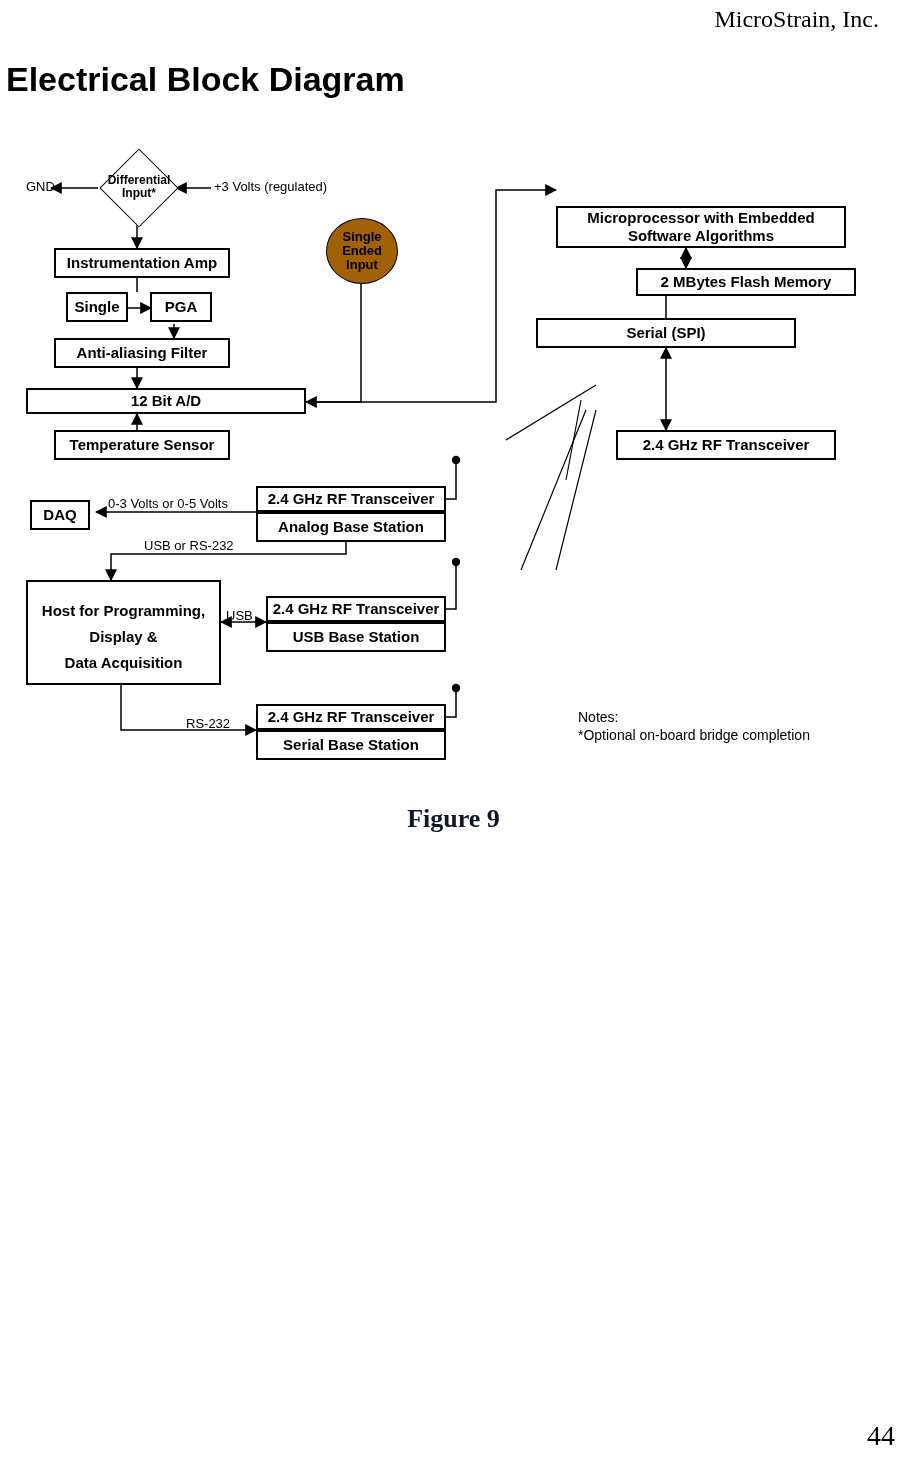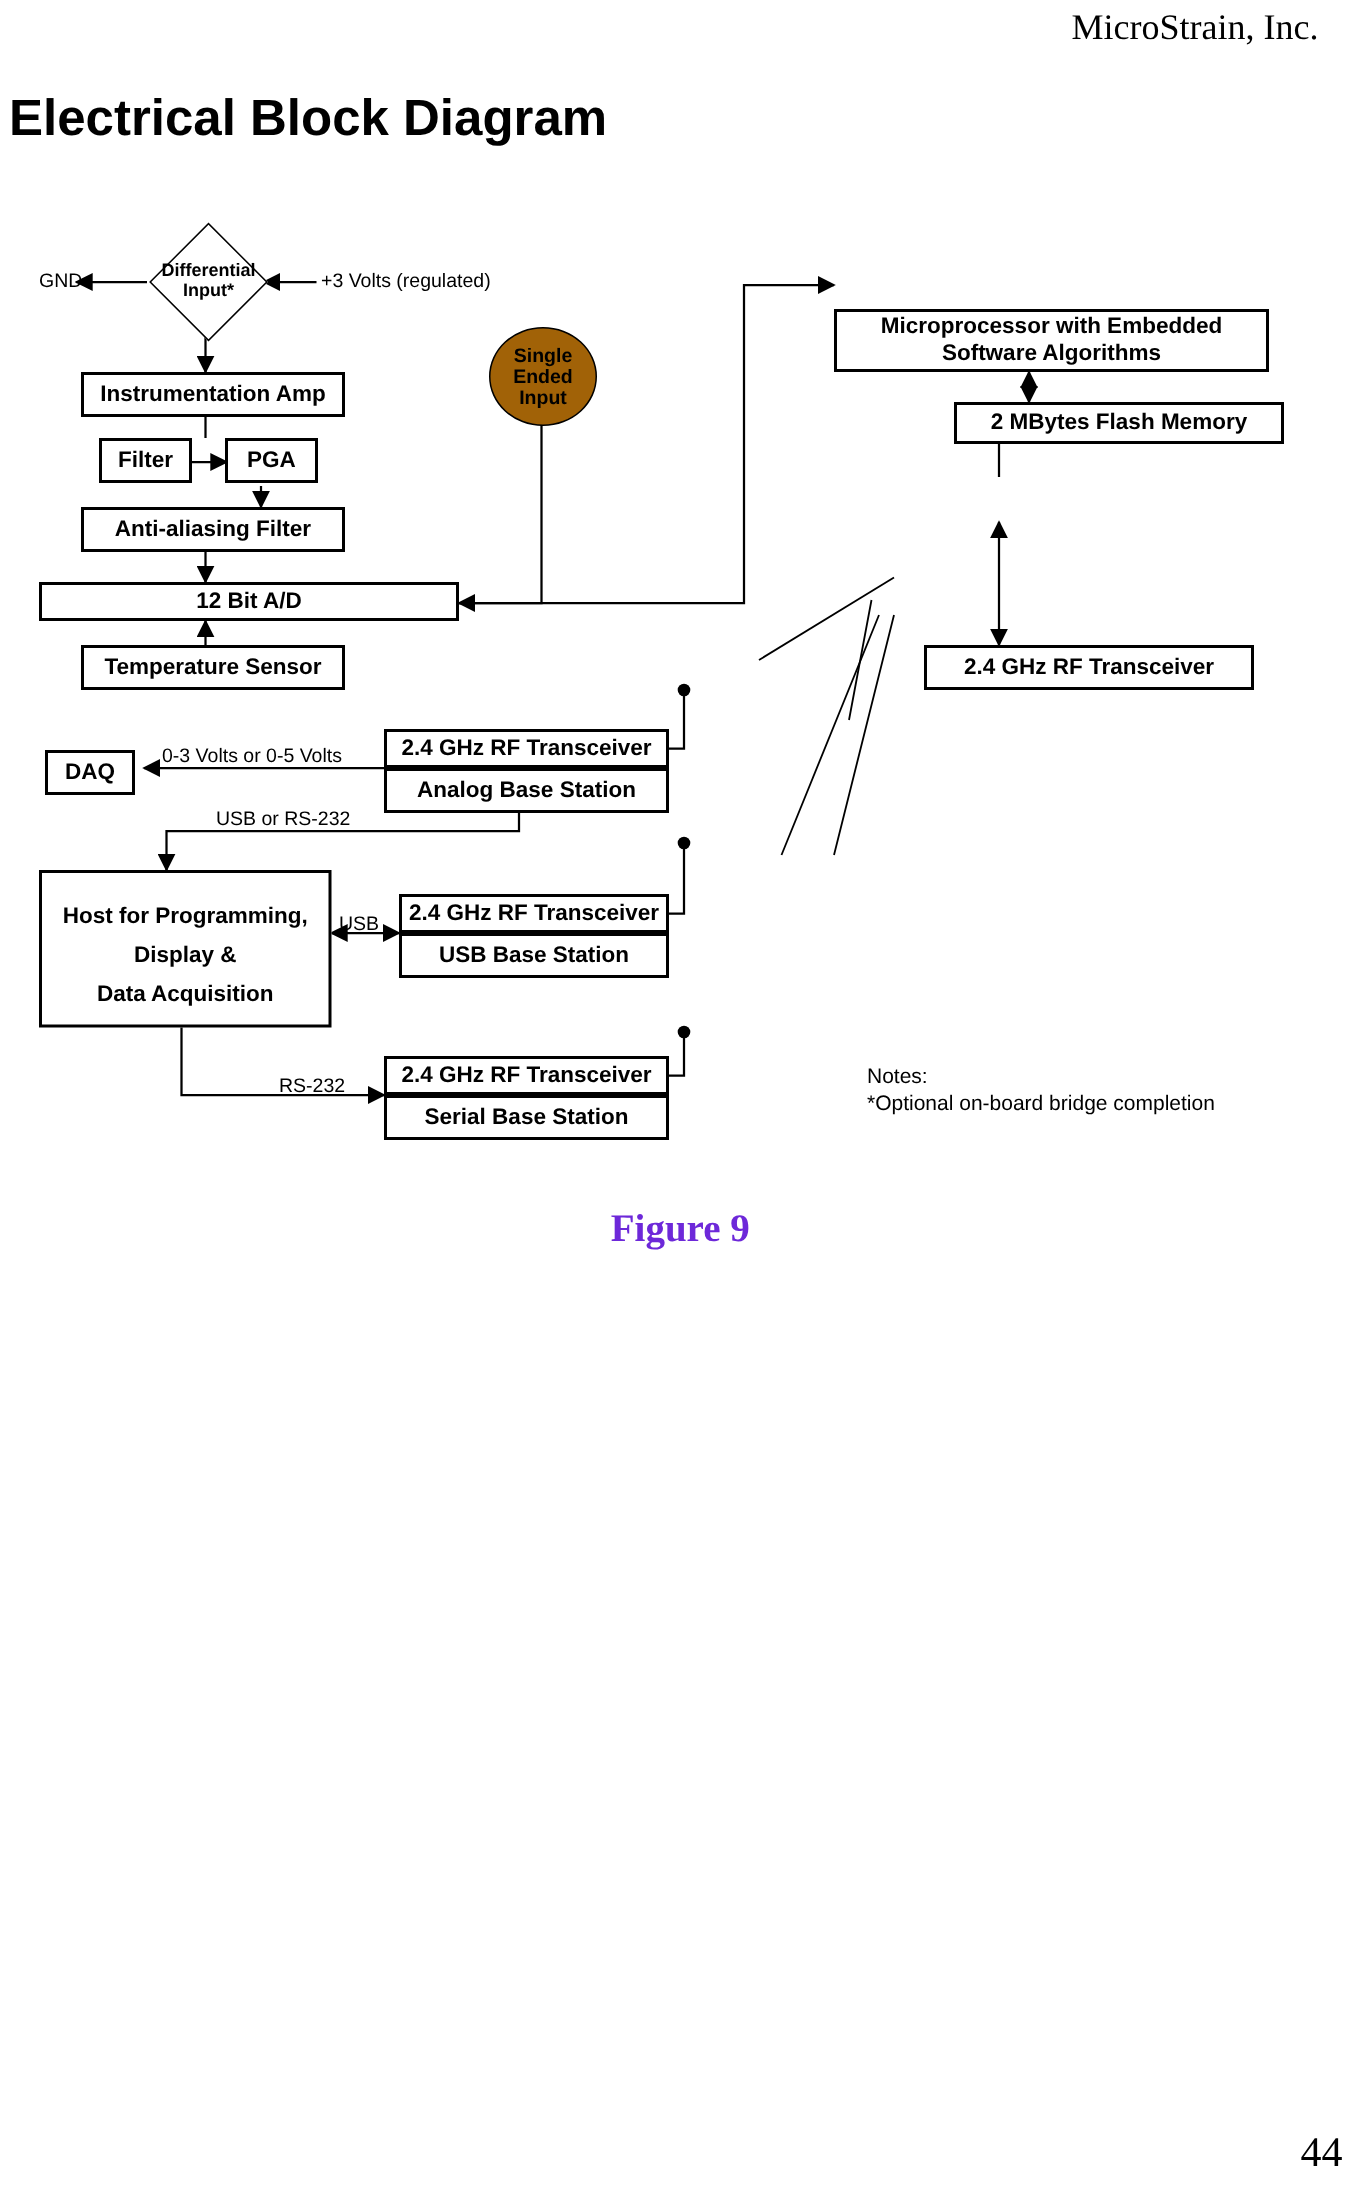--- a/index.html
+++ b/index.html
@@ -1,19 +1,19 @@
 <!DOCTYPE html>
 <html><head>
 <meta charset="utf-8">
 <style>
   html,body{margin:0;padding:0;width:907px;height:1462px;font-family:Arial,Helvetica,sans-serif;background:#fff;color:#000}
   .page{position:relative;width:907px;height:1462px}
   .hdr-right{position:absolute;top:6px;right:28px;font-family:"Times New Roman",serif;font-size:24px}
   .title{position:absolute;top:60px;left:6px;font-size:34px;font-weight:bold}
-  .figlabel{position:absolute;top:804px;left:0;right:0;text-align:center;color:#6d28d9;font-family:"Times New Roman",serif;font-size:26px;font-weight:bold}
+  .figlabel{position:absolute;top:804px;left:0;right:0;text-align:center;color:#0f172a;font-family:"Times New Roman",serif;font-size:26px;font-weight:bold}
   .pgnum{position:absolute;bottom:10px;right:12px;font-family:"Times New Roman",serif;font-size:28px}
   .diagram{position:absolute;left:26px;top:150px;width:860px;height:640px}
   svg{position:absolute;left:0;top:0;width:860px;height:640px}
   .box{position:absolute;border:2px solid #000;background:#fff;display:flex;align-items:center;justify-content:center;text-align:center;font-weight:bold;font-size:15px;line-height:1.2;padding:2px 4px;box-sizing:border-box}
   .small{font-size:13px;font-weight:normal}
   .notes{position:absolute;font-size:14px;line-height:1.3}
   .diamond{position:absolute;transform:rotate(45deg);border:1px solid #000;background:#fff}
   .diamond-label{position:absolute;font-size:12px;font-weight:bold;text-align:center;line-height:1.1}
   .circle{position:absolute;border:1px solid #000;border-radius:50%;background:#a16207;display:flex;align-items:center;justify-content:center;text-align:center;font-size:13px;font-weight:bold;line-height:1.1}
 </style>
@@ -85,28 +85,29 @@
 
     <div class="diamond" style="left:85px;top:10px;width:54px;height:54px"></div>
     <div class="diamond-label" style="left:74px;top:24px;width:78px">Differential Input*</div>
 
     <div class="small" style="position:absolute;left:0px;top:29px">GND</div>
     <div class="small" style="position:absolute;left:188px;top:29px">+3 Volts (regulated)</div>
 
     <div class="circle" style="left:300px;top:68px;width:70px;height:64px">Single Ended Input</div>
 
     <div class="box" style="left:28px;top:98px;width:176px;height:30px">Instrumentation Amp</div>
-    <div class="box" style="left:40px;top:142px;width:62px;height:30px">Filter</div>
+    <div class="box" style="left:40px;top:142px;width:62px;height:30px">Single</div>
     <div class="box" style="left:124px;top:142px;width:62px;height:30px">PGA</div>
     <div class="box" style="left:28px;top:188px;width:176px;height:30px">Anti-aliasing Filter</div>
     <div class="box" style="left:0px;top:238px;width:280px;height:26px">12 Bit A/D</div>
     <div class="box" style="left:28px;top:280px;width:176px;height:30px">Temperature Sensor</div>
 
     <div class="box" style="left:530px;top:56px;width:290px;height:42px">Microprocessor with Embedded Software Algorithms</div>
     <div class="box" style="left:610px;top:118px;width:220px;height:28px">2 MBytes Flash Memory</div>
+    <div class="box" style="left:510px;top:168px;width:260px;height:30px">Serial (SPI)</div>
     <div class="box" style="left:590px;top:280px;width:220px;height:30px">2.4 GHz RF Transceiver</div>
 
     <div class="box" style="left:230px;top:336px;width:190px;height:26px">2.4 GHz RF Transceiver</div>
     <div class="box" style="left:230px;top:362px;width:190px;height:30px">Analog Base Station</div>
 
     <div class="box" style="left:240px;top:446px;width:180px;height:26px">2.4 GHz RF Transceiver</div>
     <div class="box" style="left:240px;top:472px;width:180px;height:30px">USB Base Station</div>
 
     <div class="box" style="left:230px;top:554px;width:190px;height:26px">2.4 GHz RF Transceiver</div>
     <div class="box" style="left:230px;top:580px;width:190px;height:30px">Serial Base Station</div>

